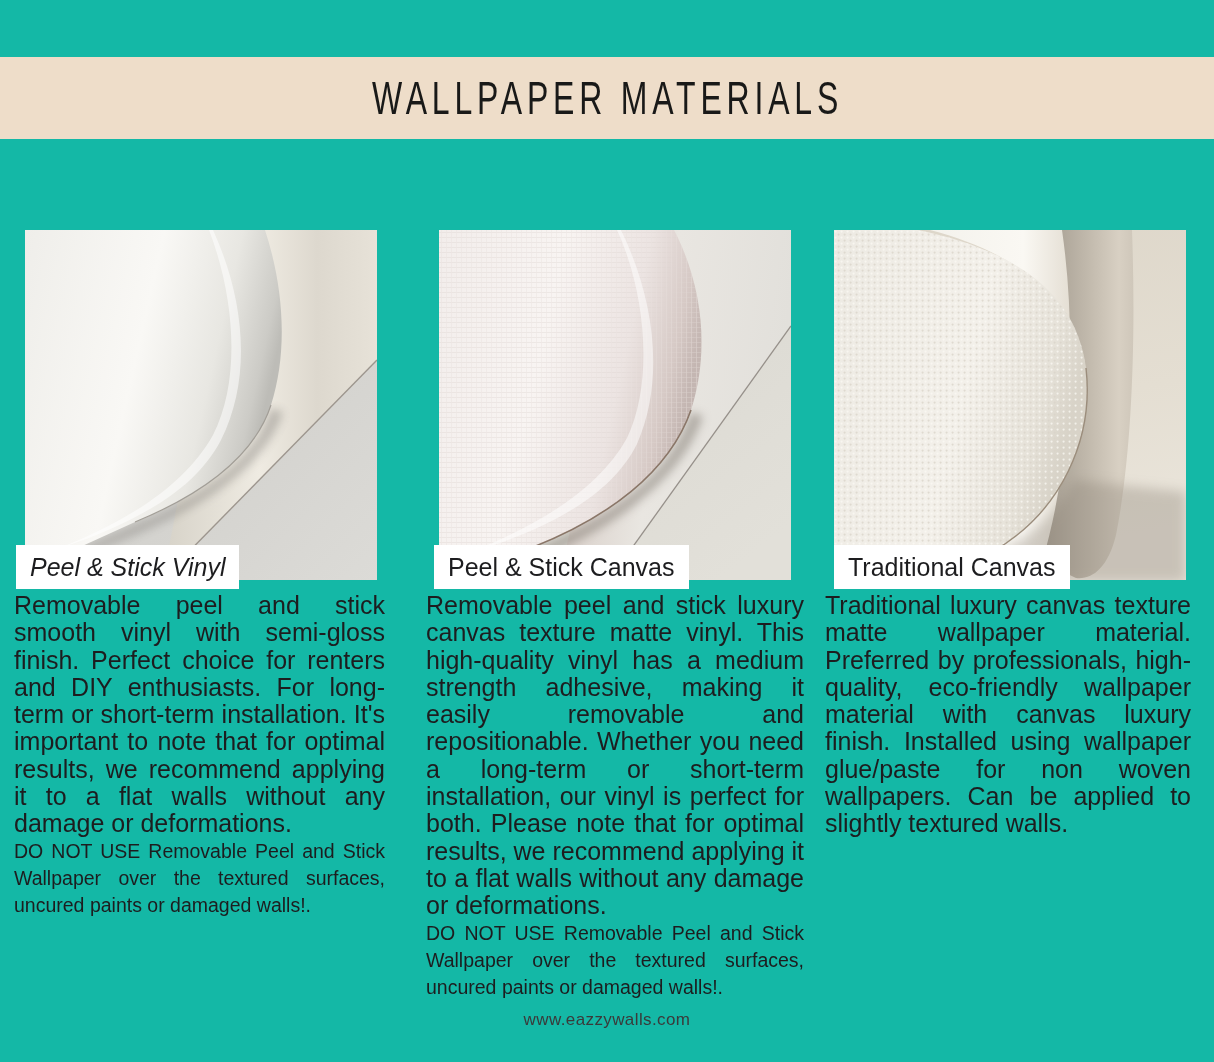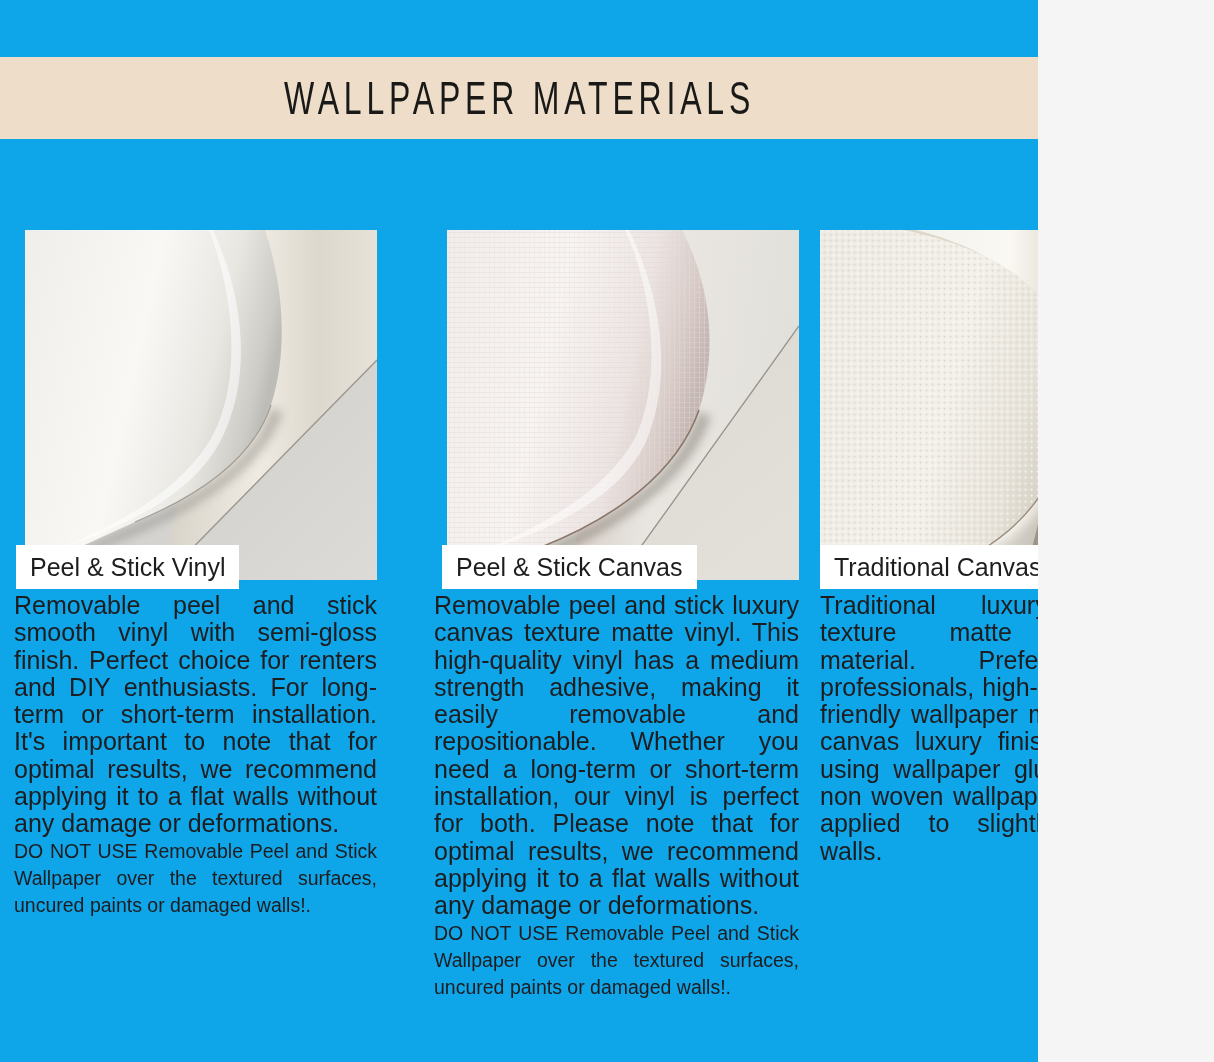--- a/index.html
+++ b/index.html
@@ -2,53 +2,53 @@
 <html><head>
 <meta charset="utf-8">
 <style>
   html,body{margin:0;padding:0;}
   body{
     width:1214px;height:1062px;
     background:#f5f5f6;
     font-family:"Liberation Sans","DejaVu Sans",sans-serif;
     -webkit-font-smoothing:antialiased;
   }
-  .page{position:relative;width:1038px;height:1062px;background:#0ea5e9;overflow:hidden;}
+  .page{position:relative;width:1214px;height:1062px;background:#14b8a6;overflow:hidden;}
 
   
   .banner{
     margin-top:57px;height:82px;background:#eeddc9;
     display:flex;align-items:center;justify-content:center;
   }
   .banner h1{
     margin:0;font-weight:400;font-size:40px;letter-spacing:6px;color:#191918;
     font-family:"Liberation Sans",sans-serif;
     transform:scale(0.8,1.16);transform-origin:center;
     white-space:nowrap;
   }
 
   
   .columns{display:flex;align-items:flex-start;padding-left:14px;margin-top:91px;}
   .card{box-sizing:border-box;}
   .card:nth-child(1){width:371px;}
-  .card:nth-child(2){width:378px;margin-left:57px;}
+  .card:nth-child(2){width:378px;margin-left:41px;}
   .card:nth-child(3){width:366px;margin-left:21px;}
 
   .image-wrap{position:relative;width:352px;height:350px;}
   .card:nth-child(1) .image-wrap{margin-left:11px;}
   .card:nth-child(2) .image-wrap{margin-left:13px;}
-  .card:nth-child(3) .image-wrap{margin-left:0;}
+  .card:nth-child(3) .image-wrap{margin-left:9px;}
   .image-wrap svg{display:block;width:352px;height:350px;}
 
   .label{
     position:absolute;top:315px;background:#ffffff;
     padding:7px 14px;font-size:25px;line-height:30px;color:#1d1d1f;
     white-space:nowrap;
   }
-  .card:nth-child(1) .label{left:-9px;}
+  .card:nth-child(1) .label{left:-9px;font-style:italic;}
   .card:nth-child(2) .label{left:-5px;}
   .card:nth-child(3) .label{left:0;}
 
   .desc{
     margin:12px 0 0 0;
     font-size:25px;line-height:27.3px;
     text-align:justify;color:#1d1d1f;
   }
   .warning{
     margin:0;
@@ -206,14 +206,17 @@
         <div class="label">
           <span>Traditional Canvas</span>
         </div>
       </div>
       <p class="desc">Traditional luxury canvas texture matte wallpaper material. Preferred by professionals, high-quality, eco-friendly wallpaper material with canvas luxury finish. Installed using wallpaper glue/paste for non woven wallpapers. Can be applied to slightly textured walls.</p>
 
     </section>
 
   </main>
 
+  <footer class="footer">
+    <span>www.eazzywalls.com</span>
+  </footer>
 
 </div>
 
 </body></html>

